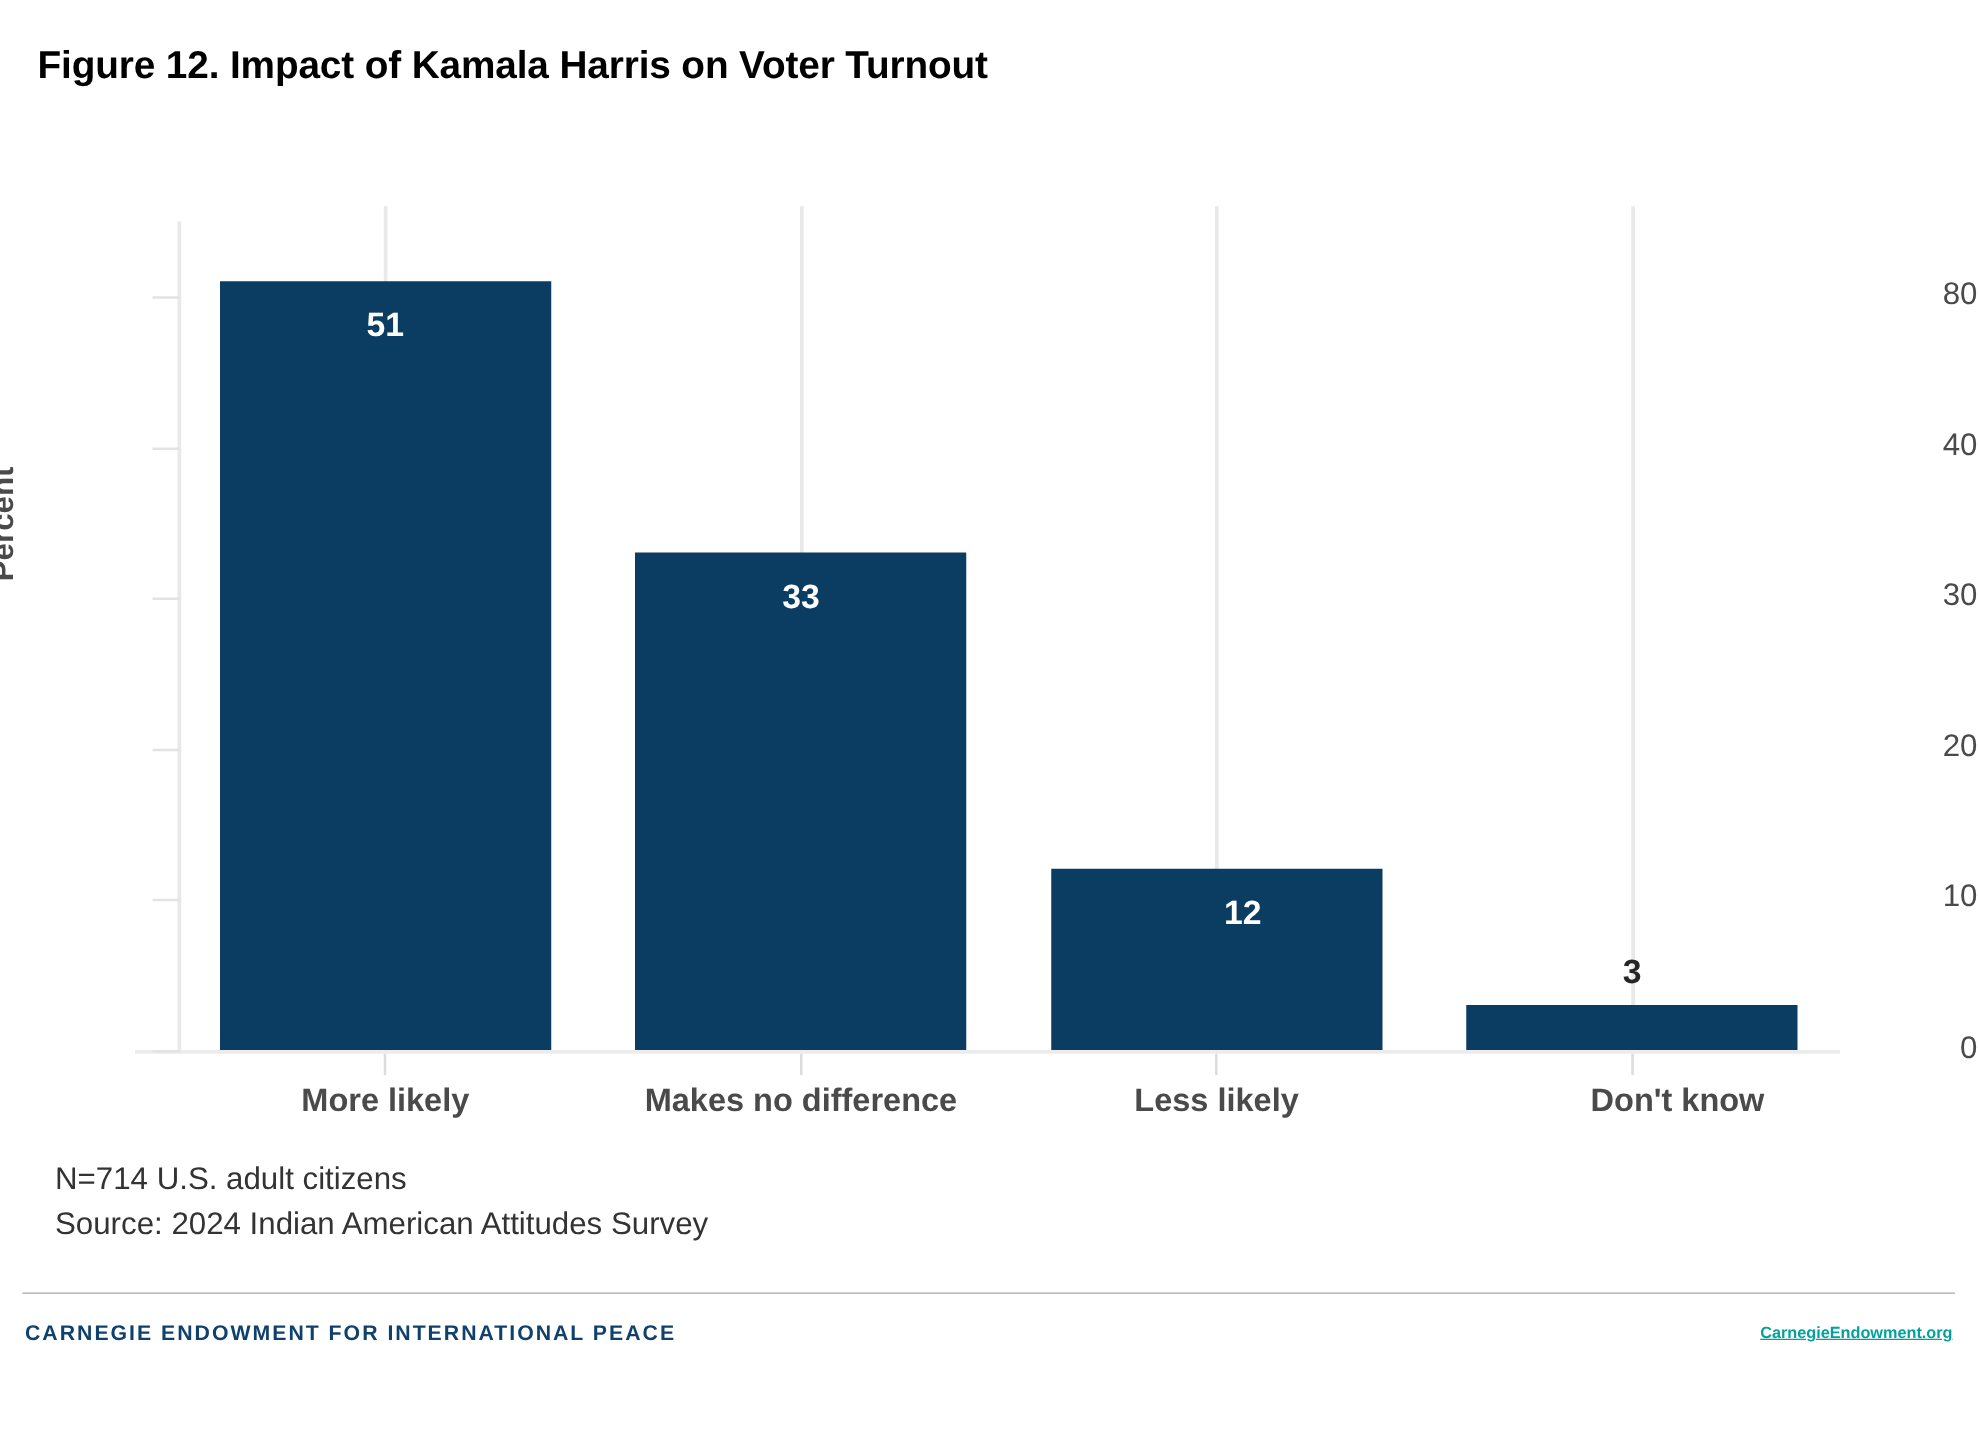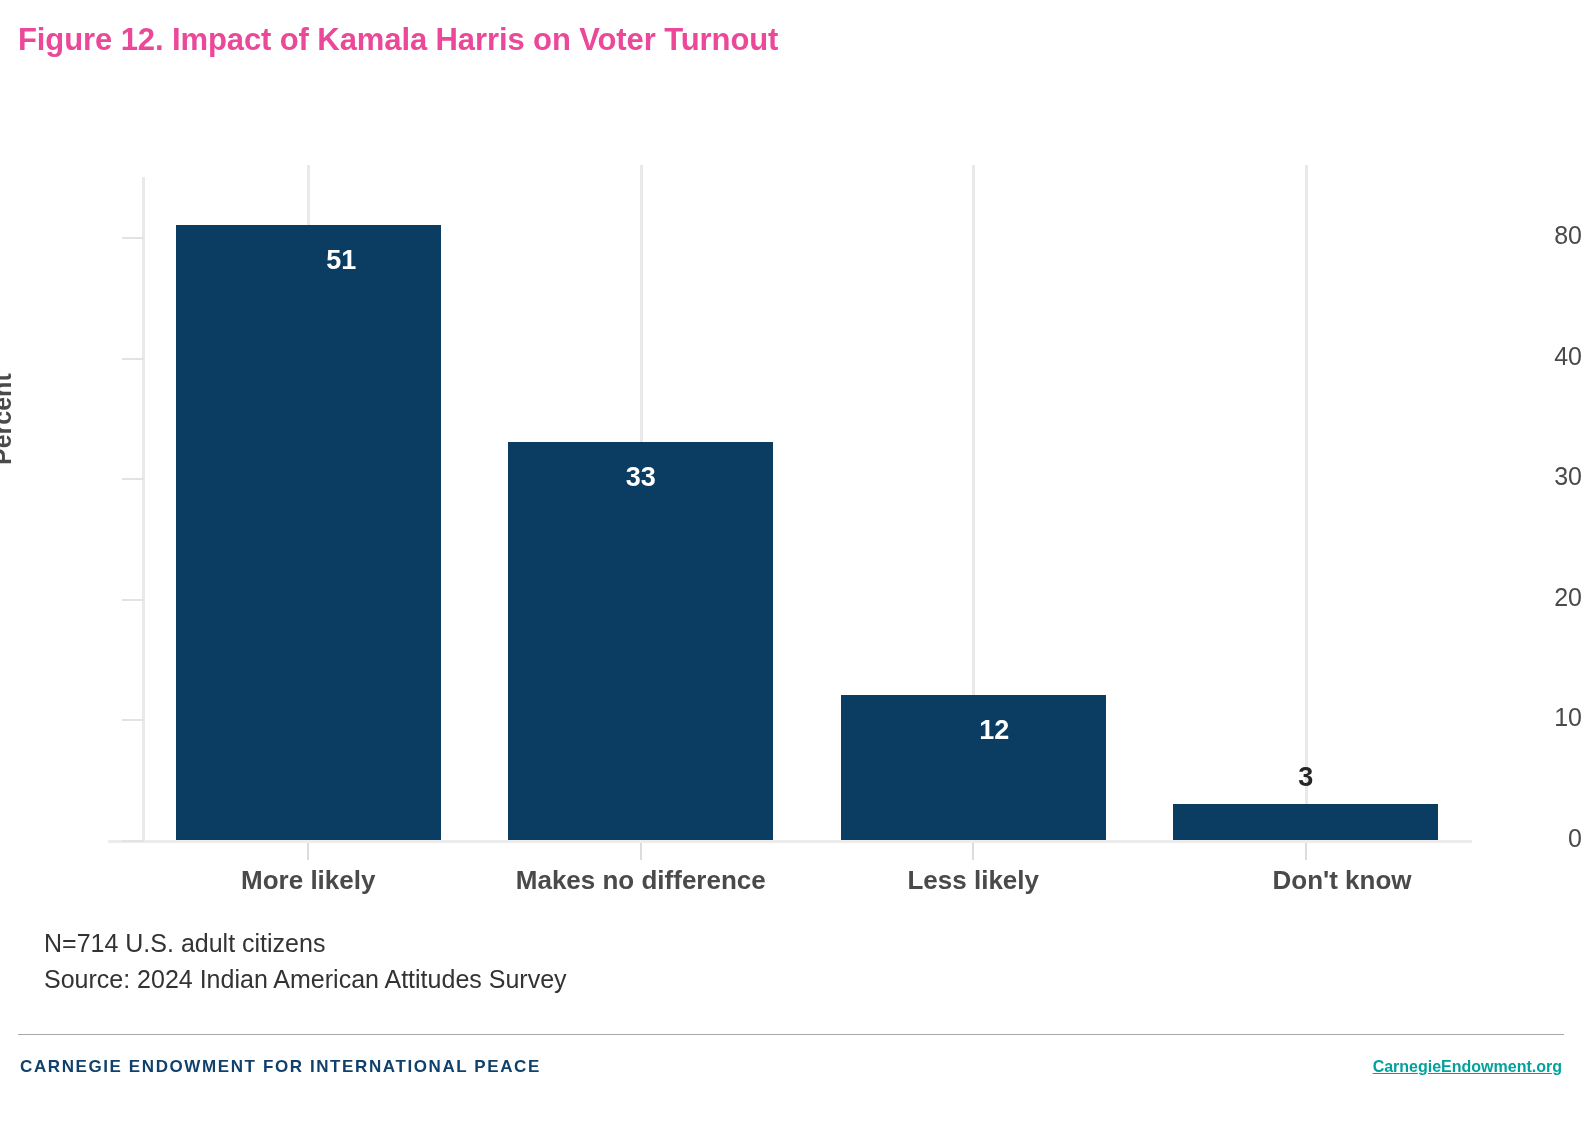--- a/index.html
+++ b/index.html
@@ -19,24 +19,24 @@
   
   .figure-header {
     position: absolute;
     left: 18px;
     top: 22px;
     width: 1540px;
   }
   .figure-title {
     font-size: 31px;
     font-weight: bold;
-    color: #ec4899;
+    color: #000000;
     letter-spacing: -0.1px;
     line-height: 1.15;
-    margin: 0;
+    margin: 12px;
     white-space: nowrap;
   }
   .figure-subtitle {
     font-size: 25px;
     font-style: italic;
     color: #3b3b3b;
     line-height: 1.2;
     margin: 16px 0 0 0;
     white-space: nowrap;
   }
@@ -171,21 +171,21 @@
     font-size: 17px;
     font-weight: bold;
     letter-spacing: 1.6px;
     color: #10416c;
     white-space: nowrap;
   }
   .footer-site {
     position: absolute;
     right: 20px;
     top: 1058px;
-    font-size: 16px;
+    font-size: 13px;
     font-weight: bold;
     color: #00a29b;
     white-space: nowrap;
   }
 </style>
 </head>
 <body>
 
 <div class="figure-header">
   <h1 class="figure-title">Figure 12. Impact of Kamala Harris on Voter Turnout</h1>
@@ -213,21 +213,21 @@
       <div class="ytick-label" style="top: 72.2727px;">80</div>
     </div>
   <div id="gridlines">
       <div class="gridline" style="left: 307.25px;"></div>
       <div class="gridline" style="left: 639.75px;"></div>
       <div class="gridline" style="left: 972.25px;"></div>
       <div class="gridline" style="left: 1304.75px;"></div>
     </div>
   <div id="bars">
       <div class="bar" style="left: 175.75px; width: 265px; top: 60.2182px; height: 614.782px; background: rgb(11, 60, 97);"></div>
-      <div class="bar-value-inside" style="left: 175.75px; width: 265px; top: 80.2182px; margin-left: 33px;">51</div>
+      <div class="bar-value-inside" style="left: 175.75px; width: 265px; top: 80.2182px;">51</div>
       <div class="bar" style="left: 508.25px; width: 265px; top: 277.2px; height: 397.8px; background: rgb(11, 60, 97);"></div>
       <div class="bar-value-inside" style="left: 508.25px; width: 265px; top: 297.2px;">33</div>
       <div class="bar" style="left: 840.75px; width: 265px; top: 530.345px; height: 144.655px; background: rgb(11, 60, 97);"></div>
       <div class="bar-value-inside" style="left: 840.75px; width: 265px; top: 550.345px; padding-left: 21px;">12</div>
       <div class="bar" style="left: 1173.25px; width: 265px; top: 638.836px; height: 36.1636px; background: rgb(11, 60, 97);"></div>
       <div class="bar-value-outside" style="left: 1173.25px; width: 265px; top: 596.836px;">3</div>
     </div>
   <div id="xticks">
       <div class="xtick-mark" style="left: 307.25px;"></div>
       <div class="xtick-label" style="left: 308.25px;">More likely</div>

